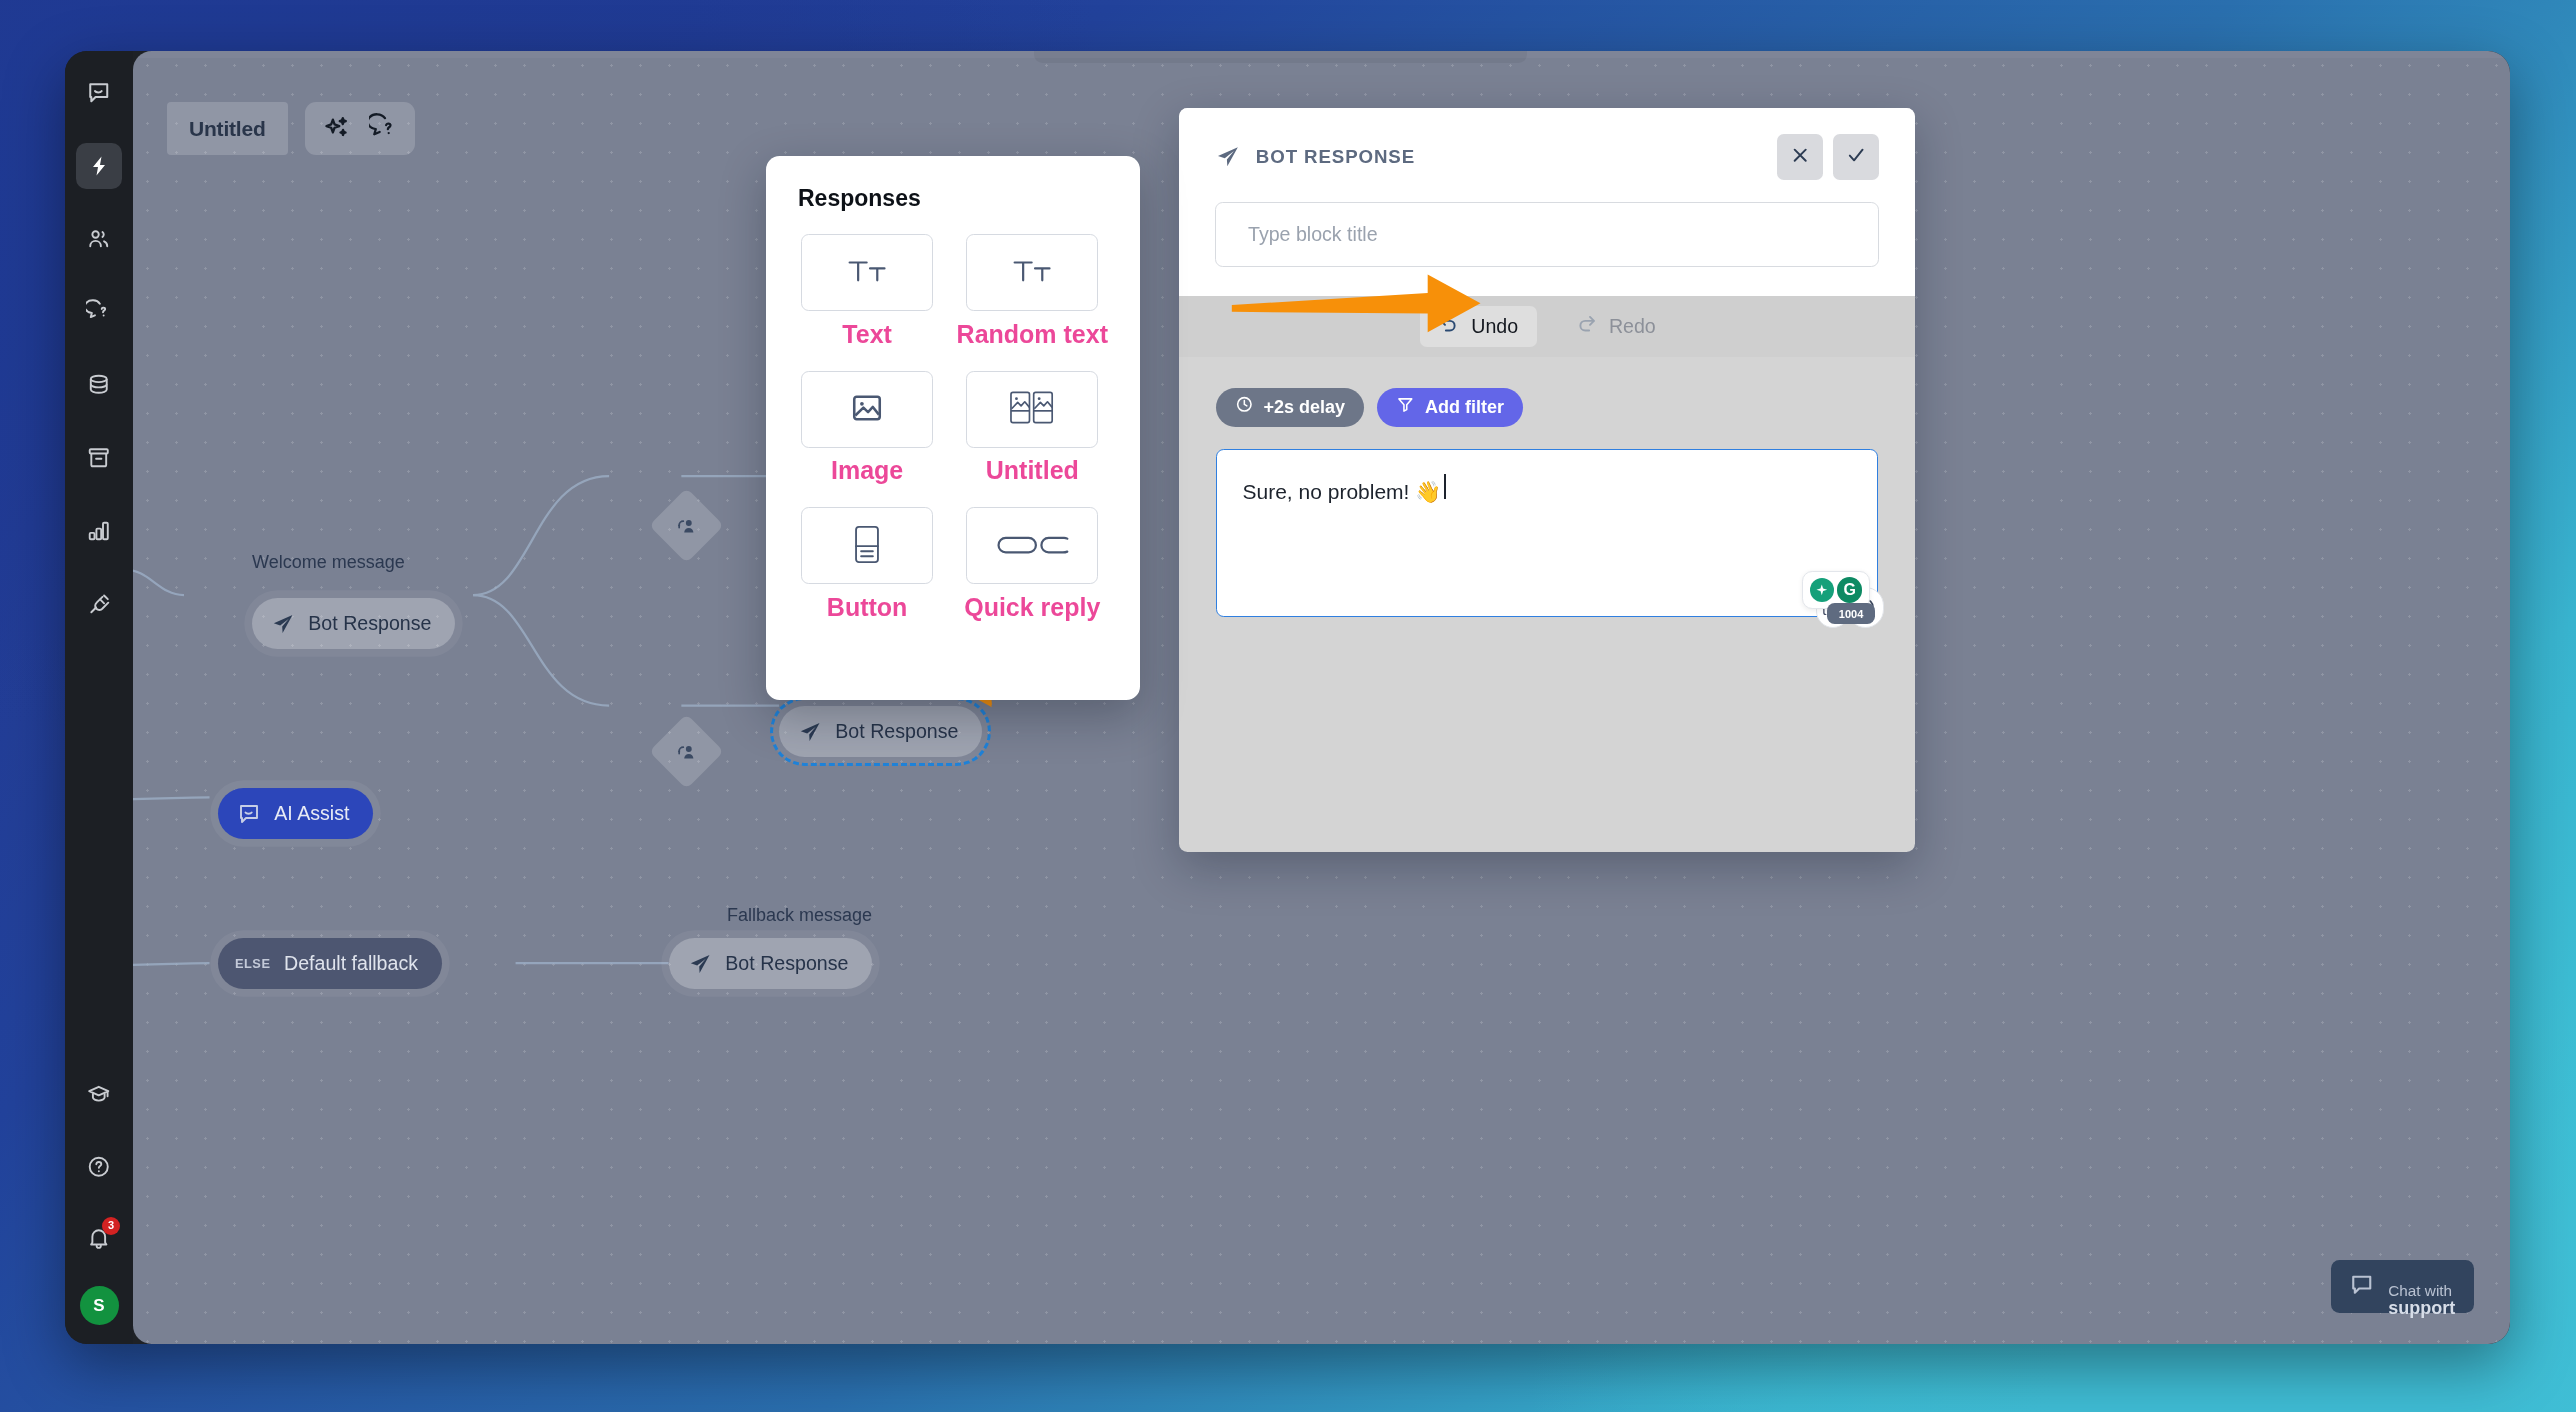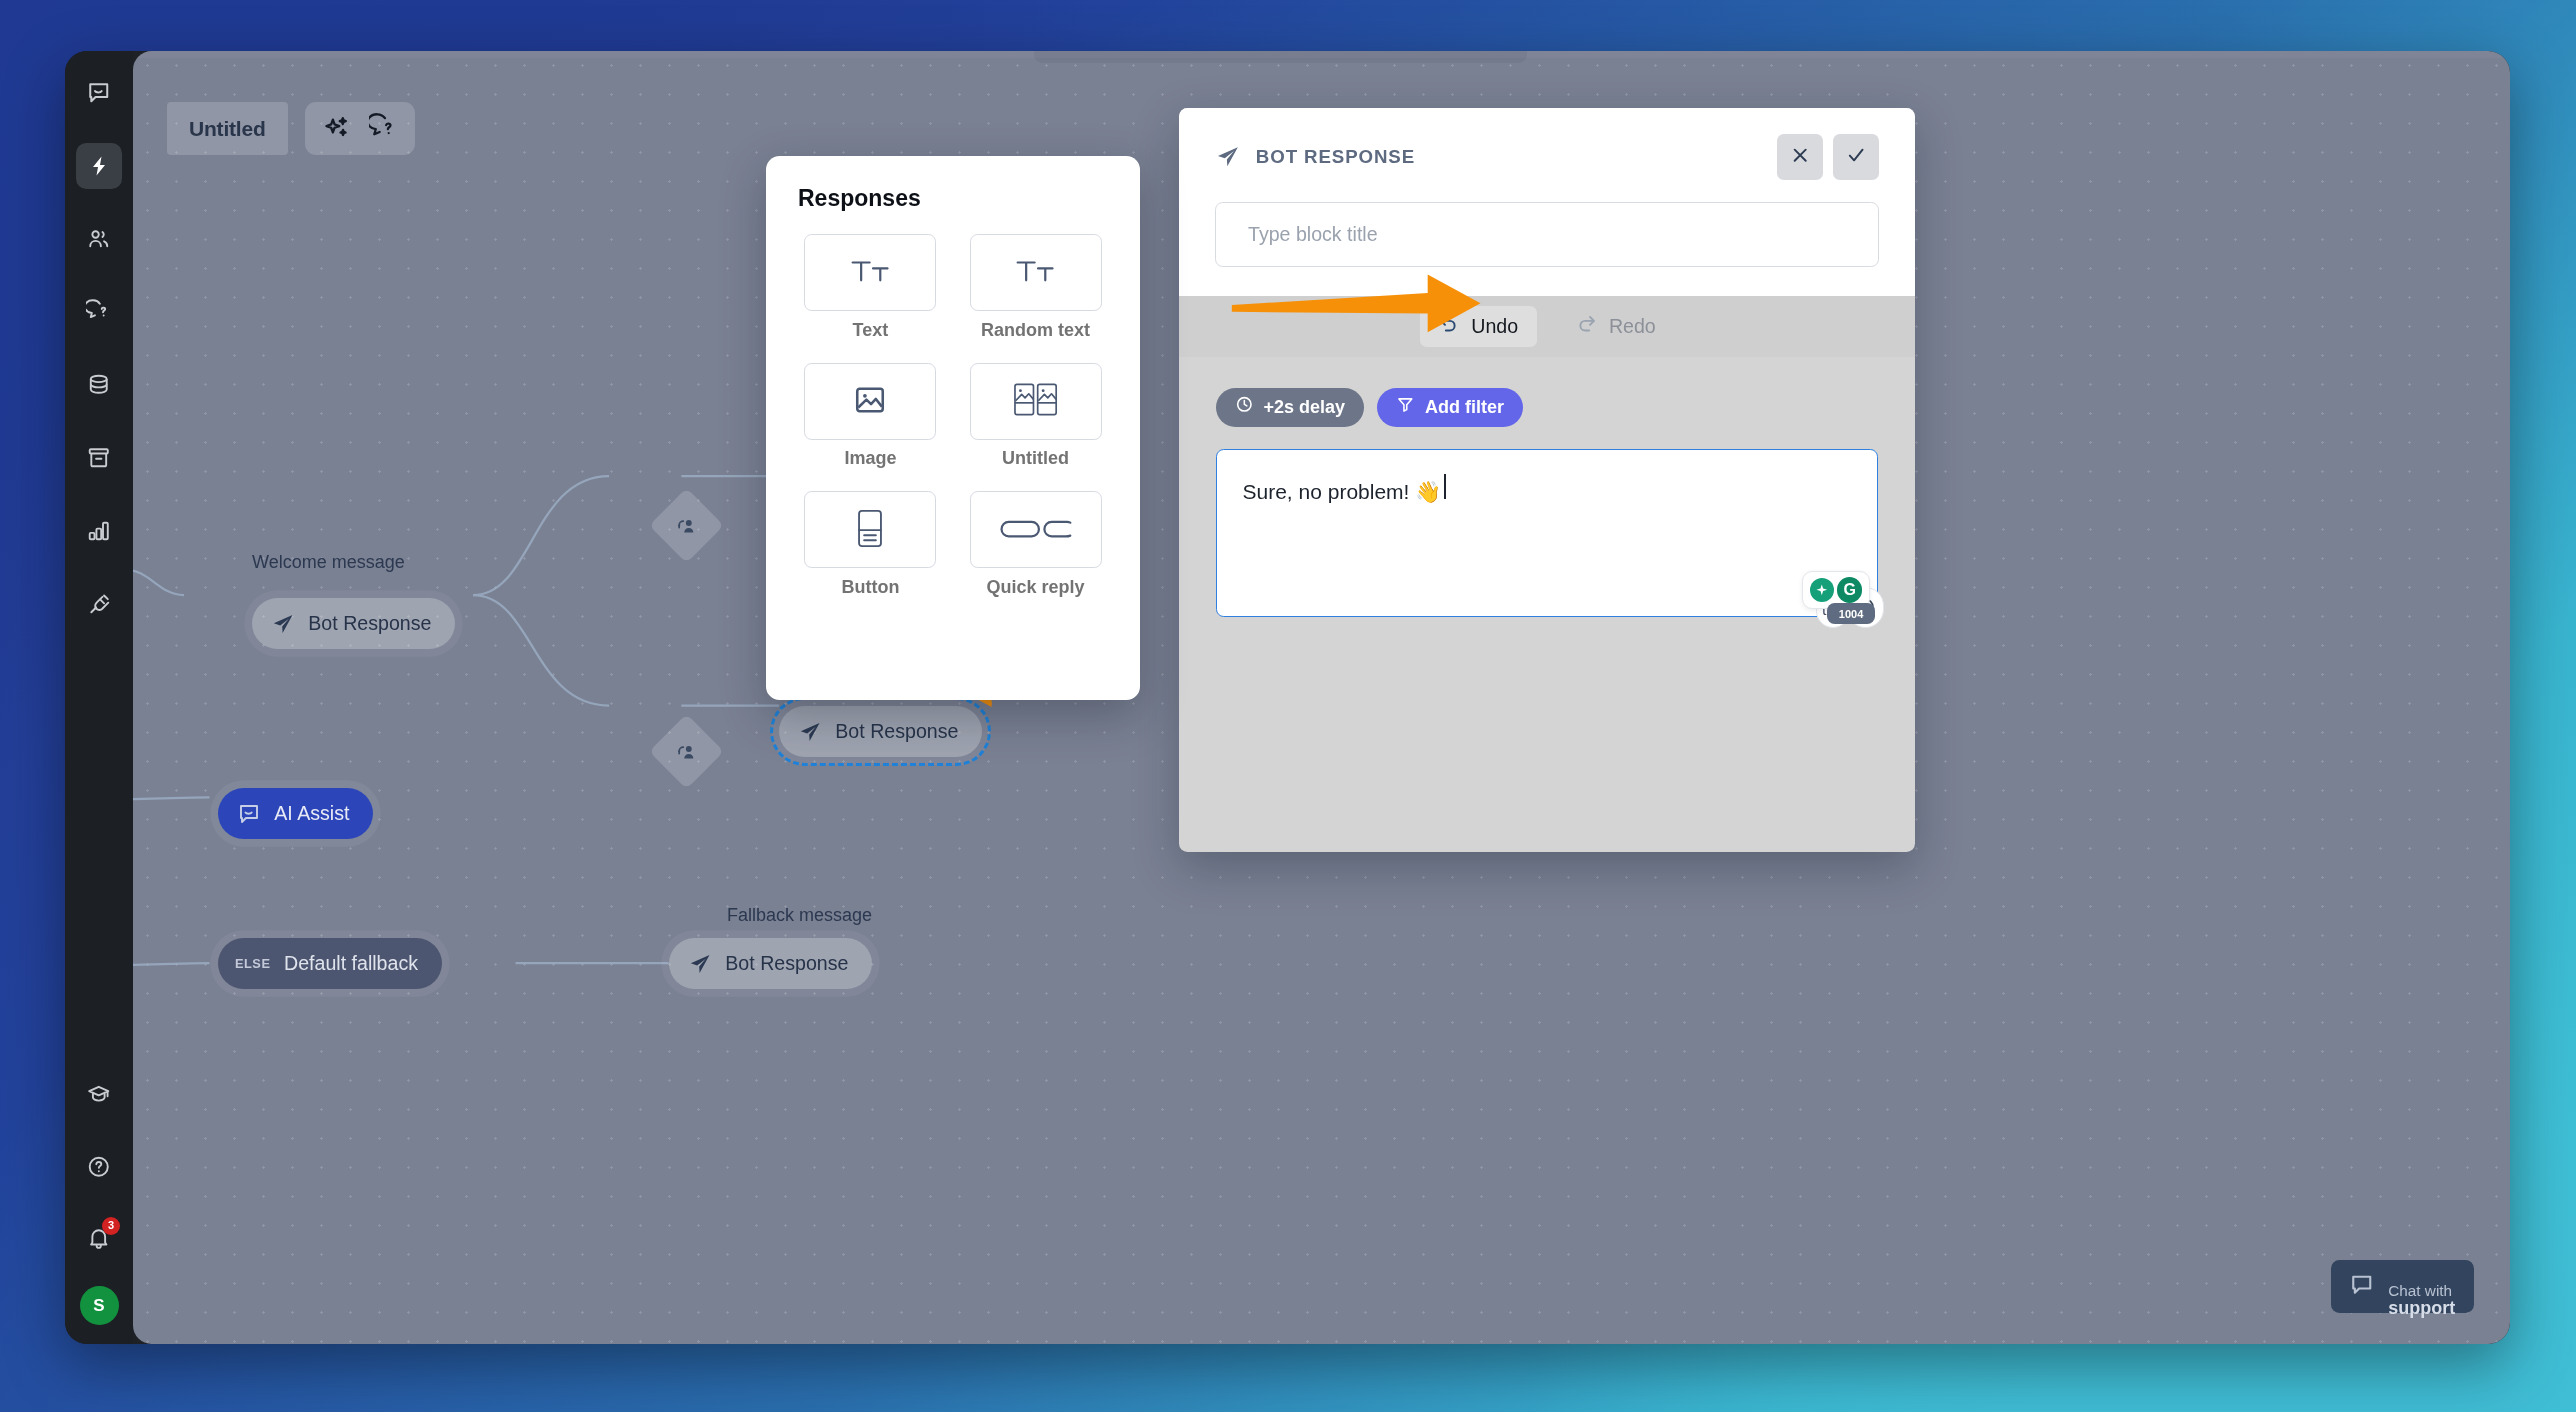--- a/index.html
+++ b/index.html
@@ -203,21 +203,21 @@
   .resp-tile {
     width: 132px; height: 77px;
     border: 1.3px solid #d6dae1;
     border-radius: 7.7px;
     display: flex; align-items: center; justify-content: center;
     color: #4a5872;
     background: #fff;
   }
   .resp-name {
     margin-top: 8.5px; margin-bottom: 12px;
-    font-size: 18px; color: #737373; font-weight: 600;
+    font-size: 25px; color: #ec4899; font-weight: 600;
     white-space: nowrap;
     text-align: center;
   }
 
   
   .bot-panel {
     position: absolute;
     left: 1726px; top: 108px;
     width: 736px; height: 744px;
     background: #d4d4d4;

